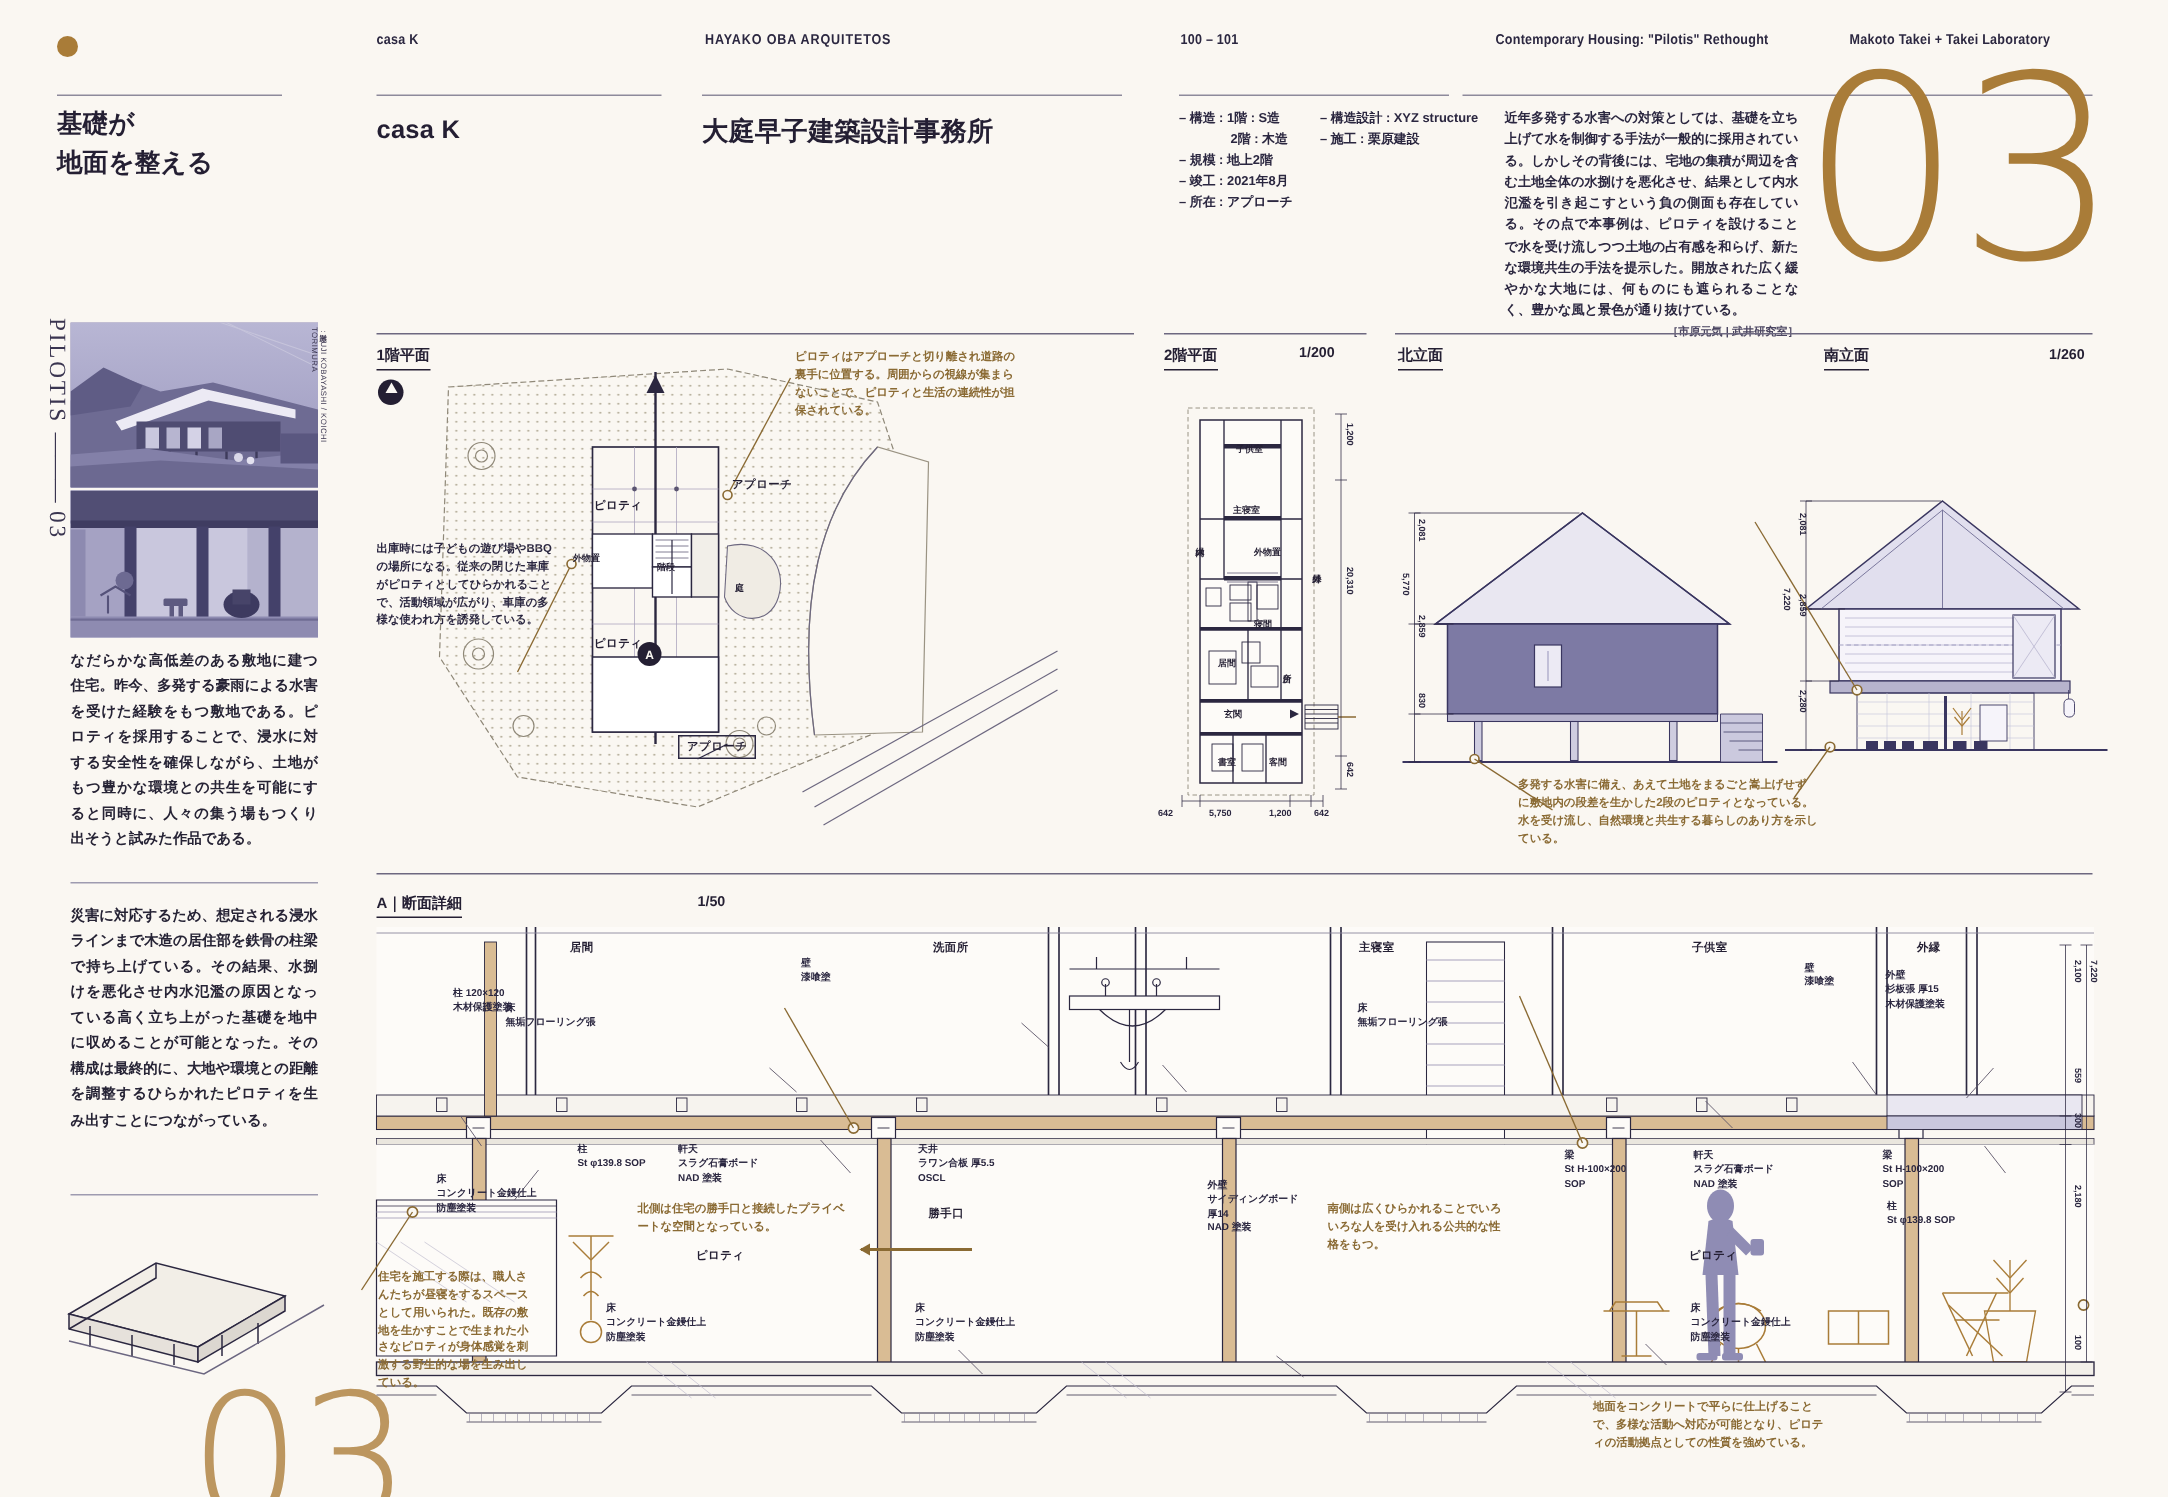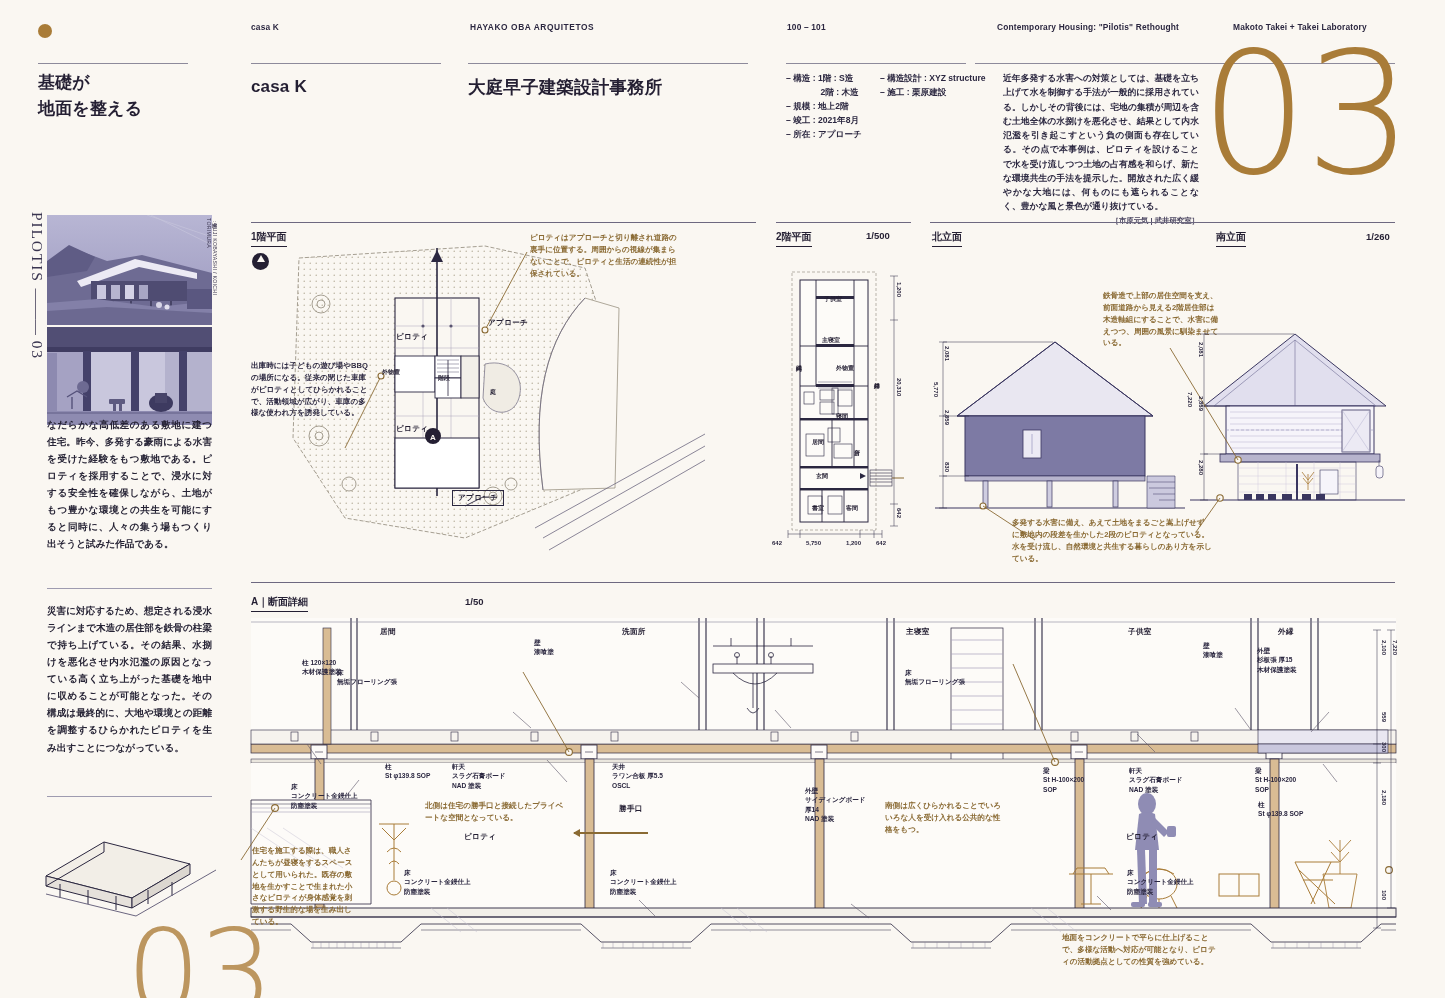--- a/index.html
+++ b/index.html
@@ -183,21 +183,21 @@
       <rect x="72" y="77" width="3" height="7" fill="#5d5a80"></rect>
       <circle cx="36" cy="60" r="6" fill="#6d6a92"></circle>
       <g stroke="#55527a" stroke-width="1.4" fill="none">
         <path d="M20 70 L30 64 L40 70"></path>
           <path d="M25 70 L25 82"></path>
       </g>
       <rect x="0" y="26" width="10" height="58" fill="#8d8ab0"></rect>
     </svg>
   </div>
 
-  <div class="abs sbtext" style="left:47px;top:416px;width:165px;">なだらかな高低差のある敷地に建つ住宅。昨今、多発する豪雨による水害を受けた経験をもつ敷地である。ピロティを採用することで、浸水に対する安全性を確保しながら、土地がもつ豊かな環境との共生を可能にすると同時に、人々の集う場もつくり出そうと試みた作品である。</div>
+  <div class="abs sbtext" style="left:47px;top:432px;width:165px;">なだらかな高低差のある敷地に建つ住宅。昨今、多発する豪雨による水害を受けた経験をもつ敷地である。ピロティを採用することで、浸水に対する安全性を確保しながら、土地がもつ豊かな環境との共生を可能にすると同時に、人々の集う場もつくり出そうと試みた作品である。</div>
   <div class="abs rule" style="left:47px;top:588px;width:165px;background:#9e9bb0;"></div>
   <div class="abs sbtext" style="left:47px;top:602px;width:165px;">災害に対応するため、想定される浸水ラインまで木造の居住部を鉄骨の柱梁で持ち上げている。その結果、水捌けを悪化させ内水氾濫の原因となっている高く立ち上がった基礎を地中に収めることが可能となった。その構成は最終的に、大地や環境との距離を調整するひらかれたピロティを生み出すことにつながっている。</div>
   <div class="abs rule" style="left:47px;top:796px;width:165px;background:#9e9bb0;"></div>
 
   <div class="abs" style="left:40px;top:820px;width:180px;height:100px;">
     <svg width="180" height="100" viewBox="0 0 180 100">
       <g fill="none" stroke="#2b2740" stroke-width="1">
         <path d="M6 56 L64 22 L150 44 L92 78 Z" fill="#f2eee7"></path>
         <path d="M6 56 L6 66 L92 88 L92 78 Z" fill="#e6e1db"></path>
         <path d="M92 78 L150 44 L150 54 L92 88 Z" fill="#dcd7d0"></path>
@@ -310,21 +310,21 @@
 
   <div class="abs rmlabel" style="left:396px;top:332px;">ピロティ</div>
   <div class="abs rmlabel" style="left:488px;top:318px;">アプローチ</div>
   <div class="abs rmlabel-sm" style="left:382px;top:368px;">外物置</div>
   <div class="abs rmlabel-sm" style="left:438px;top:374px;">階段</div>
   <div class="abs rmlabel-sm" style="left:490px;top:388px;">庭</div>
   <div class="abs rmlabel" style="left:396px;top:424px;">ピロティ</div>
   <div class="abs rmlabel" style="left:452px;top:490px;border:1px solid #2b2740;padding:2px 5px;">アプローチ</div>
 
   <div class="abs sec-label" style="left:776px;top:230px;">2階平面</div>
-  <div class="abs scale" style="left:866px;top:230px;">1/500</div>
+  <div class="abs scale" style="left:866px;top:230px;">1/200</div>
 
   <div class="abs" style="left:786px;top:268px;width:120px;height:270px;">
     <svg width="120" height="270" viewBox="0 0 120 270">
       <rect x="6" y="4" width="84" height="258" fill="none" stroke="#8f8878" stroke-width=".6" stroke-dasharray="3 2"></rect>
       <rect x="14" y="12" width="68" height="242" fill="#fdfbf8" stroke="#2b2740" stroke-width="1"></rect>
 
       <g stroke="#2b2740" stroke-width=".9" fill="none">
         <line x1="14" y1="78" x2="82" y2="78"></line>
         <line x1="14" y1="118" x2="82" y2="118"></line>
         <line x1="14" y1="152" x2="82" y2="152"></line>
@@ -411,21 +411,20 @@
   <div class="abs dim" style="left:846px;top:540px;">1,200</div>
   <div class="abs dim" style="left:876px;top:540px;">642</div>
   <div class="abs dimv" style="left:896px;top:282px;">1,200</div>
   <div class="abs dimv" style="left:896px;top:378px;">20,310</div>
   <div class="abs dimv" style="left:896px;top:508px;">642</div>
 
   <div class="abs sec-label" style="left:932px;top:230px;">北立面</div>
   <div class="abs sec-label" style="left:1216px;top:230px;">南立面</div>
   <div class="abs scale" style="left:1366px;top:231px;">1/260</div>
 
-  <div class="abs note" style="left:1103px;top:290px;width:118px;">鉄骨造で上部の居住空間を支え、前面道路から見える2階居住部は木造軸組にすることで、水害に備えつつ、周囲の風景に馴染ませている。</div>
 
   <div class="abs" style="left:935px;top:320px;width:250px;height:160px;">
     <svg width="250" height="160" viewBox="0 0 250 160">
 
       <path d="M120 22 L218 96 L22 96 Z" fill="#e9e7f1" stroke="#3a3660" stroke-width="1"></path>
       <path d="M120 22 L218 96 L22 96 Z" fill="none" stroke="#3a3660" stroke-width="1"></path>
 
       <rect x="30" y="96" width="180" height="60" fill="#7d7aa4" stroke="#3a3660" stroke-width="1"></rect>
 
       <rect x="88" y="110" width="18" height="28" fill="#eceaf4" stroke="#3a3660" stroke-width=".8"></rect>

